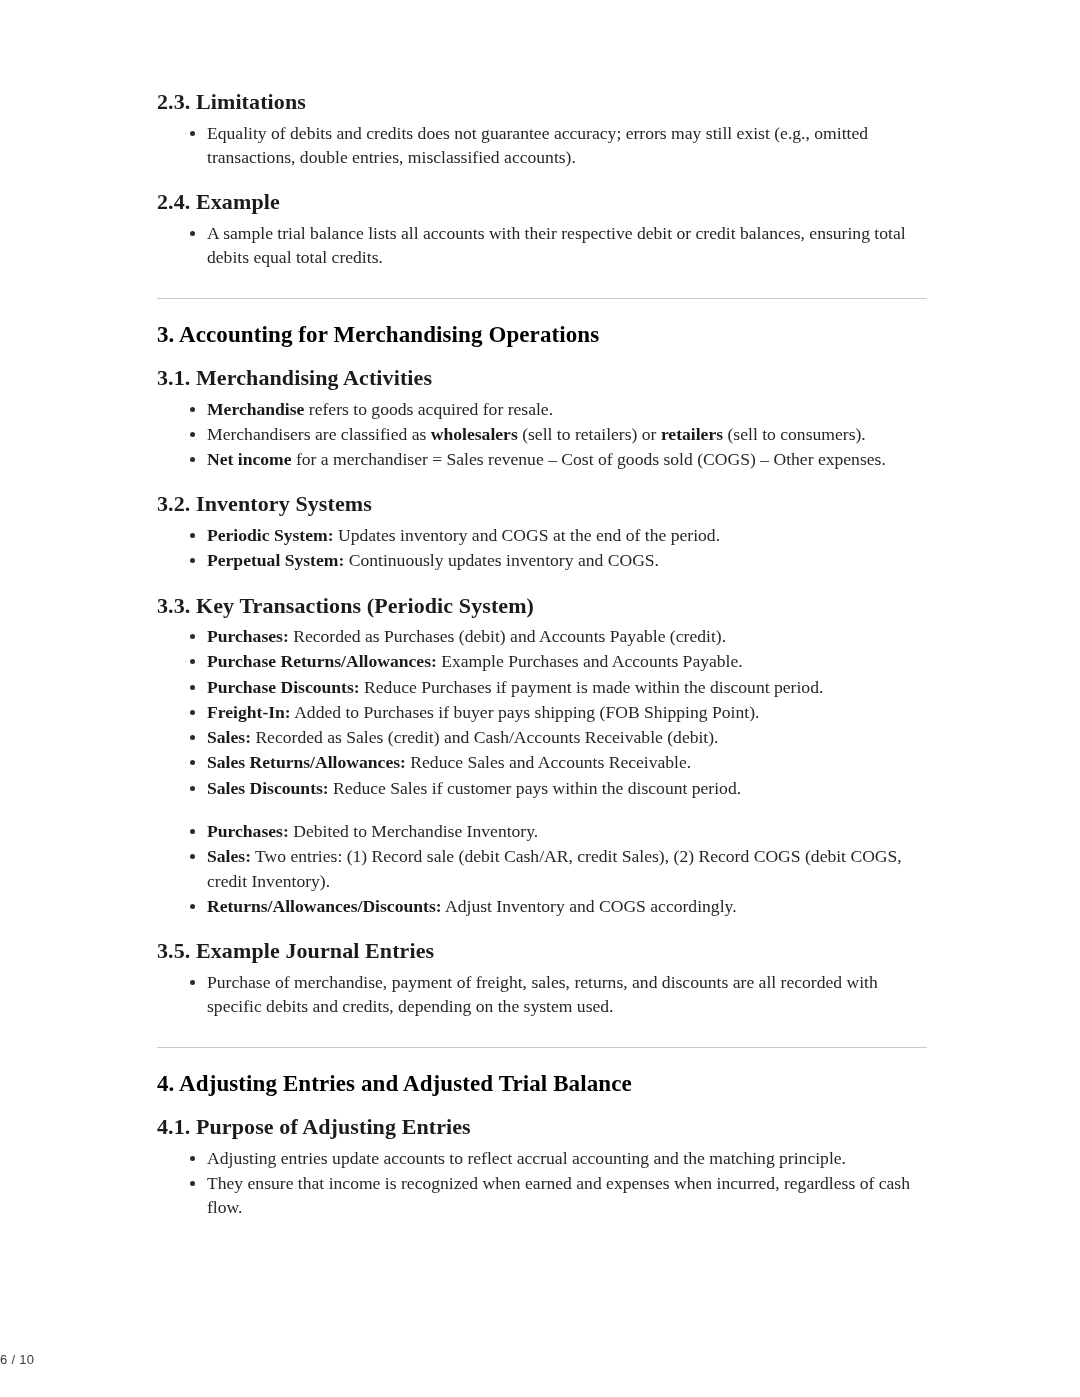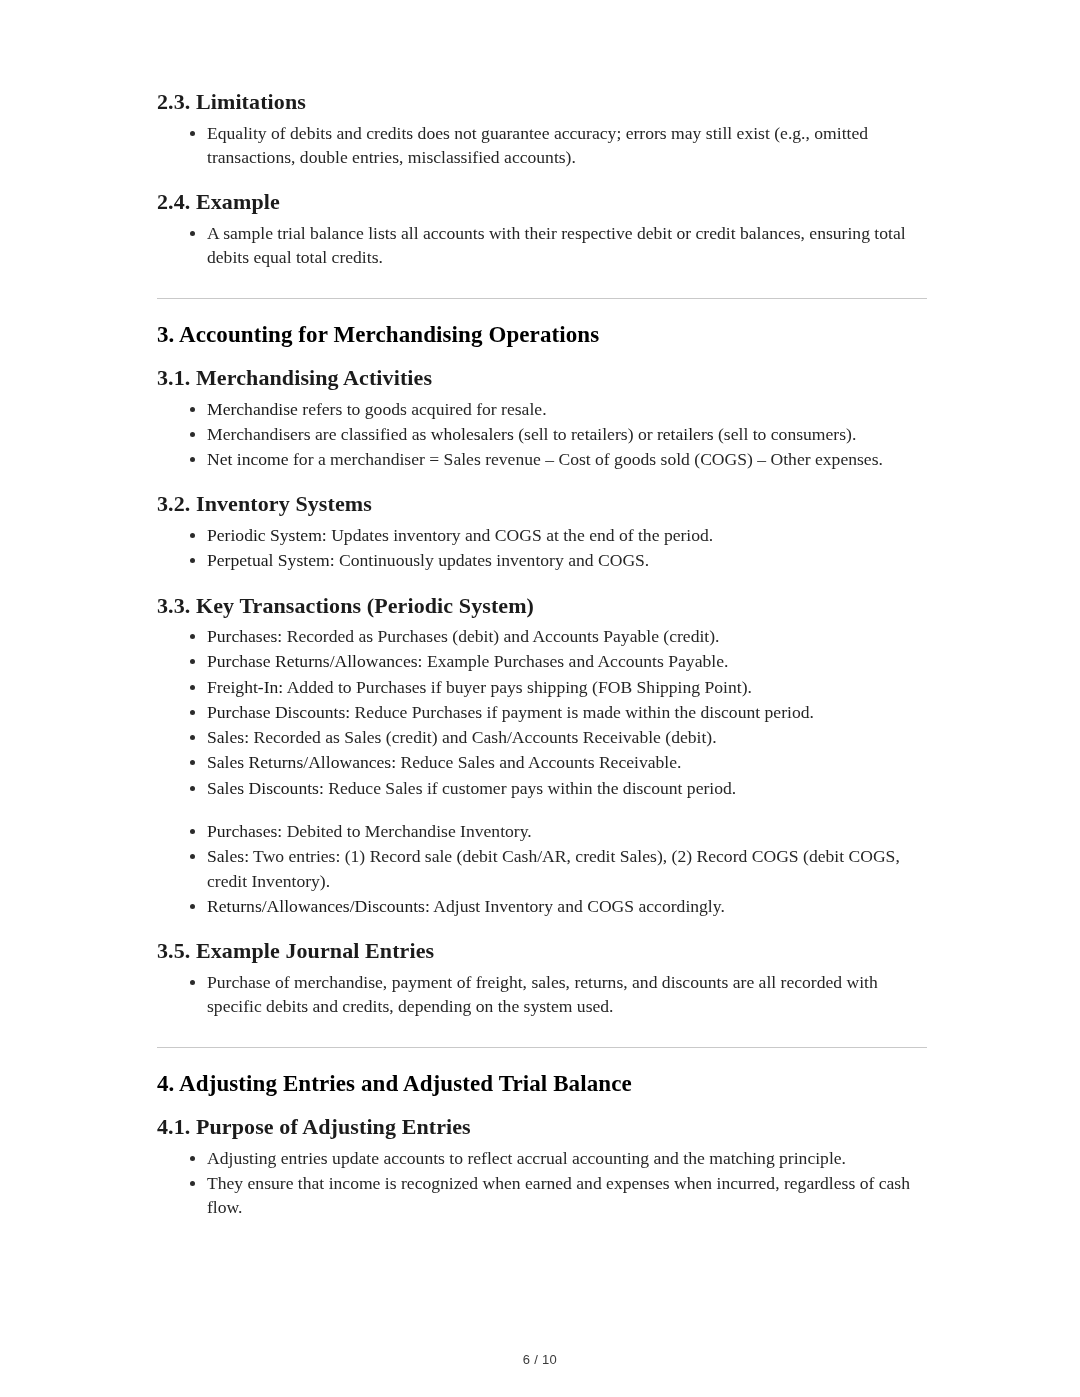--- a/index.html
+++ b/index.html
@@ -71,40 +71,39 @@
     content: "";
     position: absolute;
     left: 33px;
     top: 10px;
     width: 5px;
     height: 5px;
     border-radius: 50%;
     background: #2b2b2b;
   }
   ul.bullets > li b {
-    font-weight: normal;
+    font-weight: bold;
     color: #1a1a1a;
     margin-top: 44px;
   }
   hr.divider {
     border: none;
     border-top: 1px solid #c9c9c9;
     margin: 0 0 22px 0;
     width: 770px;
     height: 0;
   }
   .sep-wrap {
     padding-top: 10px;
   }
   .page-footer {
     position: absolute;
     left: 0;
     top: 1352px;
     width: 1080px;
-    text-align: center;
     font-family: "Liberation Sans", "DejaVu Sans", sans-serif;
     font-size: 13px;
     color: #3a3a3a;
     letter-spacing: 0.3px;
   }
 </style>
 </head>
 <body>
 
 <div class="page">
@@ -140,22 +139,22 @@
         <ul class="bullets">
           <li><b>Periodic System:</b><span> Updates inventory and COGS at the end of the period.</span></li>
           <li><b>Perpetual System:</b><span> Continuously updates inventory and COGS.</span></li>
         </ul>
       </div>
       <div class="block">
         <h3 class="subsection-title">3.3. Key Transactions (Periodic System)</h3>
         <ul class="bullets">
           <li><b>Purchases:</b><span> Recorded as Purchases (debit) and Accounts Payable (credit).</span></li>
           <li><b>Purchase Returns/Allowances:</b><span> Example Purchases and Accounts Payable.</span></li>
+          <li><b>Purchase Discounts:</b><span> Reduce Purchases if payment is made within the discount period.</span></li>
           <li><b>Freight-In:</b><span> Added to Purchases if buyer pays shipping (FOB Shipping Point).</span></li>
-          <li><b>Purchase Discounts:</b><span> Reduce Purchases if payment is made within the discount period.</span></li>
           <li><b>Sales:</b><span> Recorded as Sales (credit) and Cash/Accounts Receivable (debit).</span></li>
           <li><b>Sales Returns/Allowances:</b><span> Reduce Sales and Accounts Receivable.</span></li>
           <li><b>Sales Discounts:</b><span> Reduce Sales if customer pays within the discount period.</span></li>
         </ul>
       </div>
       <div class="block">
         <ul class="bullets">
           <li><b>Purchases:</b><span> Debited to Merchandise Inventory.</span></li>
           <li><b>Sales:</b><span> Two entries: (1) Record sale (debit Cash/AR, credit Sales), (2) Record COGS (debit COGS, credit Inventory).</span></li>
           <li><b>Returns/Allowances/Discounts:</b><span> Adjust Inventory and COGS accordingly.</span></li>

